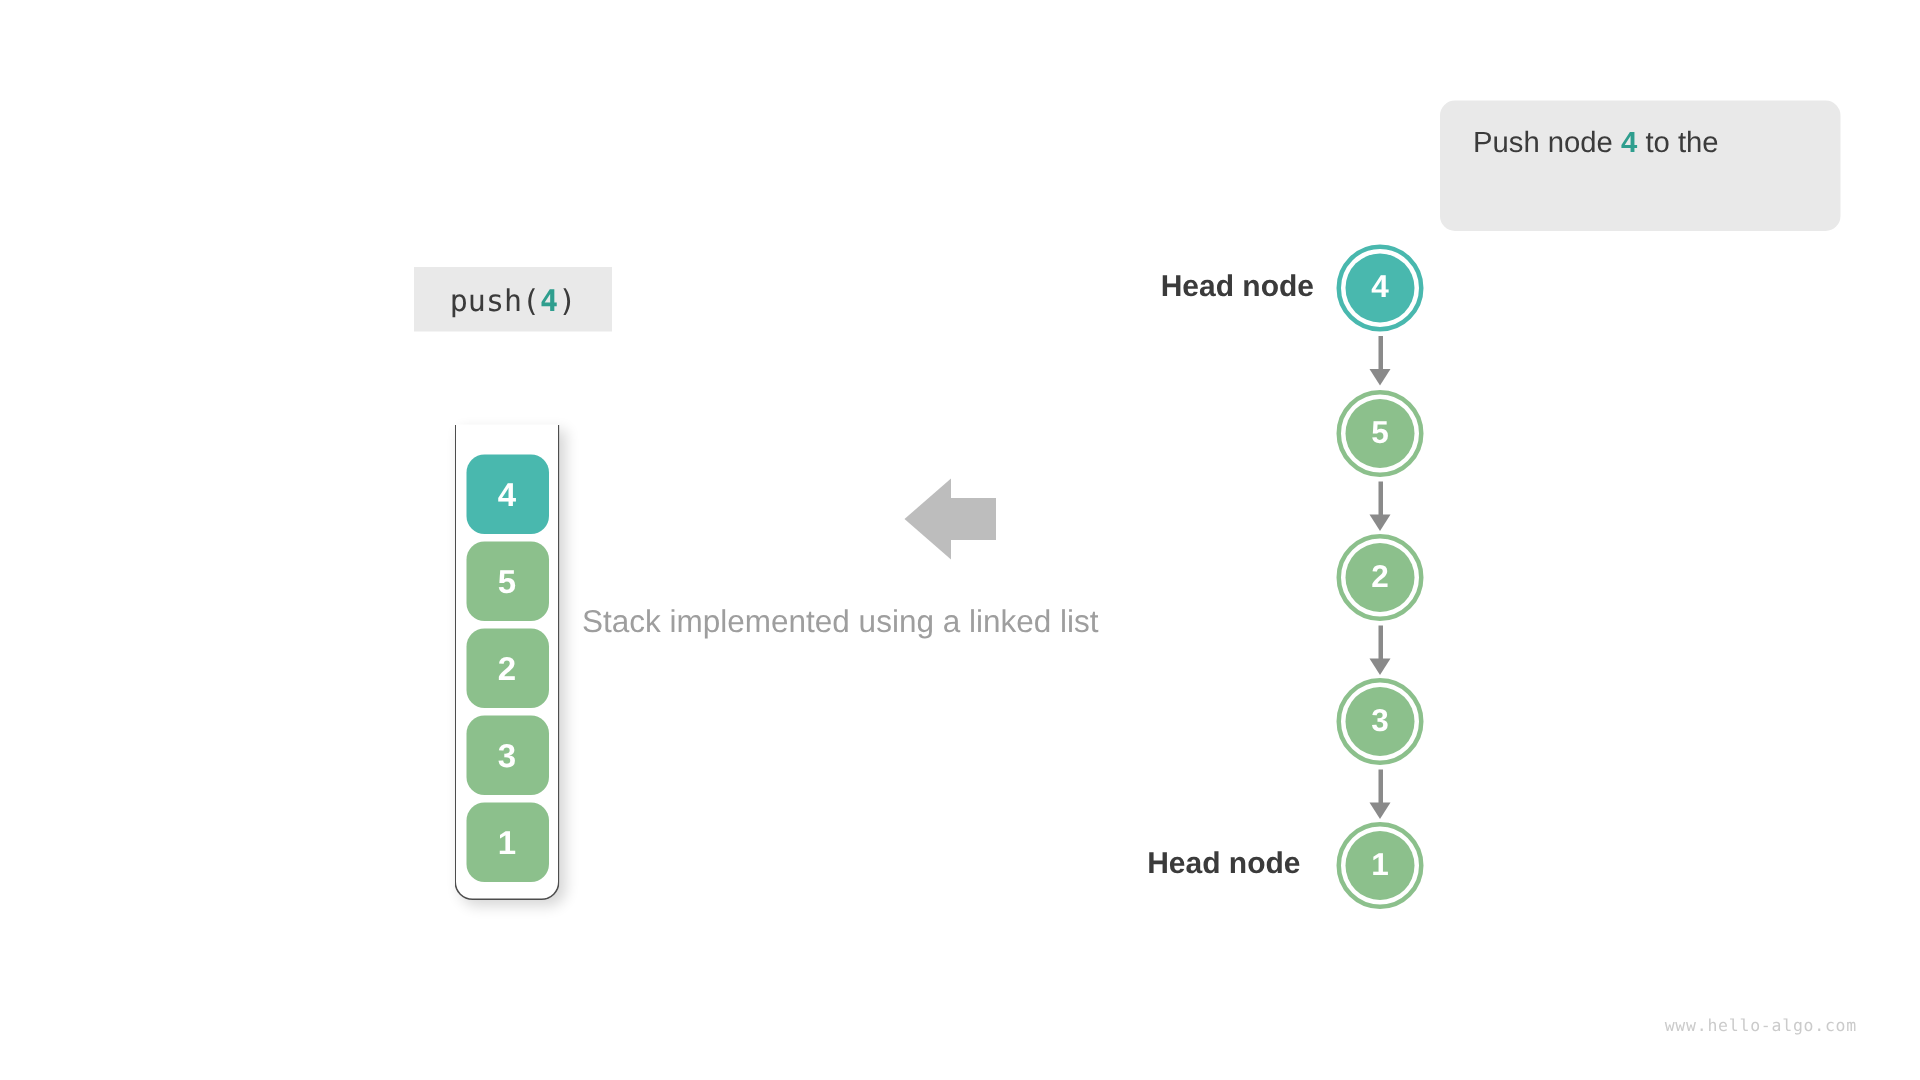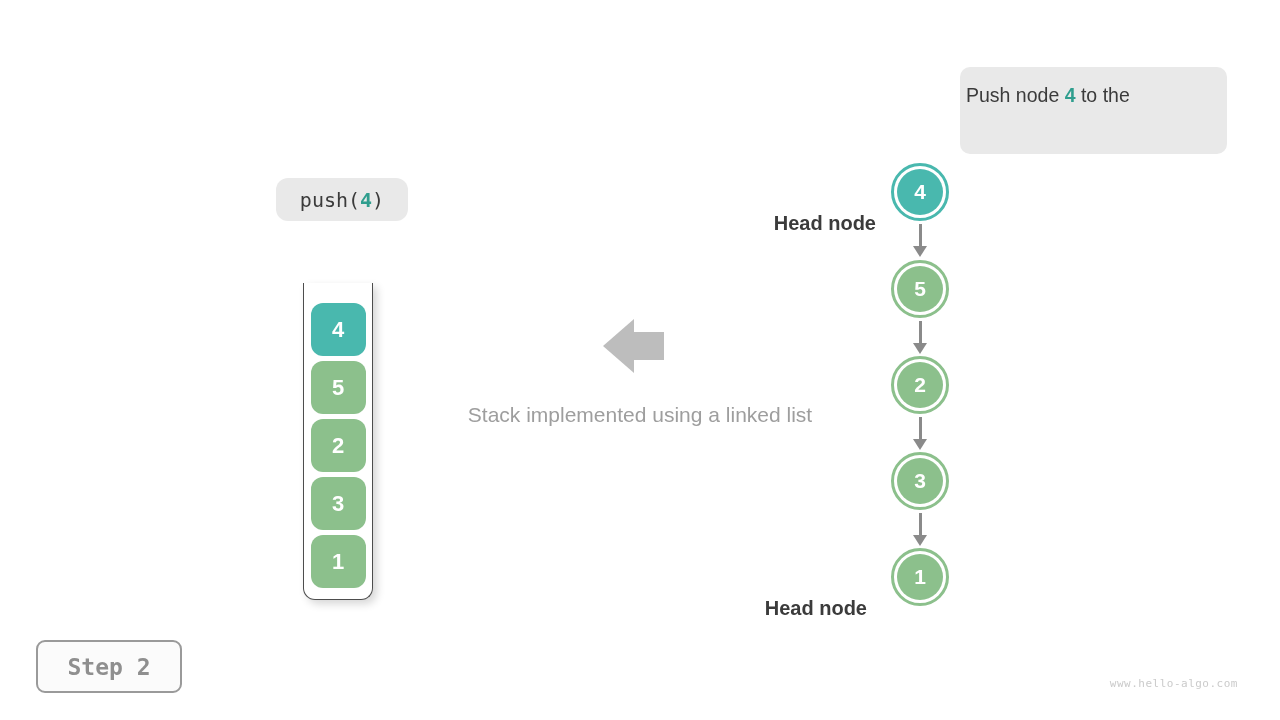--- a/index.html
+++ b/index.html
@@ -5,30 +5,30 @@
   * { margin: 0; padding: 0; box-sizing: border-box; }
   html, body { width: 1280px; height: 720px; background: #ffffff; overflow: hidden; }
   body { font-family: "Liberation Sans", sans-serif; position: relative; }
 
   .canvas { position: absolute; inset: 0; width: 1280px; height: 720px; }
 
   
   .callout {
     position: absolute; left: 960px; top: 67px; width: 267px; min-height: 87px;
     background: var(--box-bg); border-radius: 10px;
-    padding: 14px 24px 14px 6px;
+    padding: 14px 24px 14px 22px;
     font-size: 19.5px; line-height: 29px; color: var(--dark-text);
   }
   .callout .line { display: block; white-space: nowrap; }
   .hl { color: var(--teal-text); font-weight: bold; }
 
   
   .codebox {
     position: absolute; left: 276px; top: 178px; width: 132px; height: 43px;
-    background: var(--box-bg); border-radius: 12px;
+    background: var(--box-bg); border-radius: 0;
     display: flex; align-items: center; justify-content: center;
     font-family: "DejaVu Sans Mono", monospace; font-size: 20px; color: var(--dark-text);
   }
 
   
   .stack-container {
     position: absolute; left: 303px; top: 283px; width: 70px; height: 317px;
     border-left: 1.5px solid var(--container-border);
     border-right: 1.5px solid var(--container-border);
     border-bottom: 1.5px solid var(--container-border);
@@ -54,21 +54,21 @@
     border-right: 31px solid var(--arrow-gray);
   }
   .big-arrow .tail {
     position: absolute; left: 31px; top: 13px; width: 30px; height: 28px;
     background: var(--arrow-gray);
   }
 
   
   .caption {
     position: absolute; left: 388px; top: 403px; width: 504px;
-    text-align: center; font-size: 21px; color: var(--gray-text);
+    font-size: 21px; color: var(--gray-text);
   }
 
   
   .ll-node {
     position: absolute; left: 891px; width: 58px; height: 58px;
     border-radius: 50%; background: #ffffff;
     display: flex; align-items: center; justify-content: center;
   }
   .ll-node.teal  { border: 3px solid var(--teal); }
   .ll-node.green { border: 3px solid var(--green); }
@@ -88,21 +88,21 @@
   }
   .v-arrow .head {
     position: absolute; bottom: 0; left: 0; width: 0; height: 0;
     border-left: 7px solid transparent; border-right: 7px solid transparent;
     border-top: 11px solid var(--link-arrow);
   }
 
   
   .node-label {
     position: absolute; text-align: right;
-    font-size: 20px; font-weight: bold; color: var(--dark-text); margin-top: 32px;
+    font-size: 20px; font-weight: bold; color: var(--dark-text);
   }
   .head-label { left: 676px; top: 180px; width: 200px; }
   .tail-label { left: 676px; top: 565px; width: 191px; }
 
   
   .step-badge {
     position: absolute; left: 36px; top: 640px; width: 146px; height: 53px;
     border: 2px solid var(--step-border); border-radius: 9px; background: var(--step-bg);
     display: flex; align-items: center; justify-content: center;
     font-family: "DejaVu Sans Mono", monospace; font-weight: bold;
@@ -185,17 +185,16 @@
     </div>
   <div class="v-arrow" style="top:417px;height:33px">
       <div class="line"></div>
       <div class="head"></div>
     </div>
   <div class="v-arrow" style="top:513px;height:33px">
       <div class="line"></div>
       <div class="head"></div>
     </div>
 
-  <div class="step-badge">Step 2</div>
 
   <div class="watermark">www.hello-algo.com</div>
 
 </div>
 
 </body></html>

